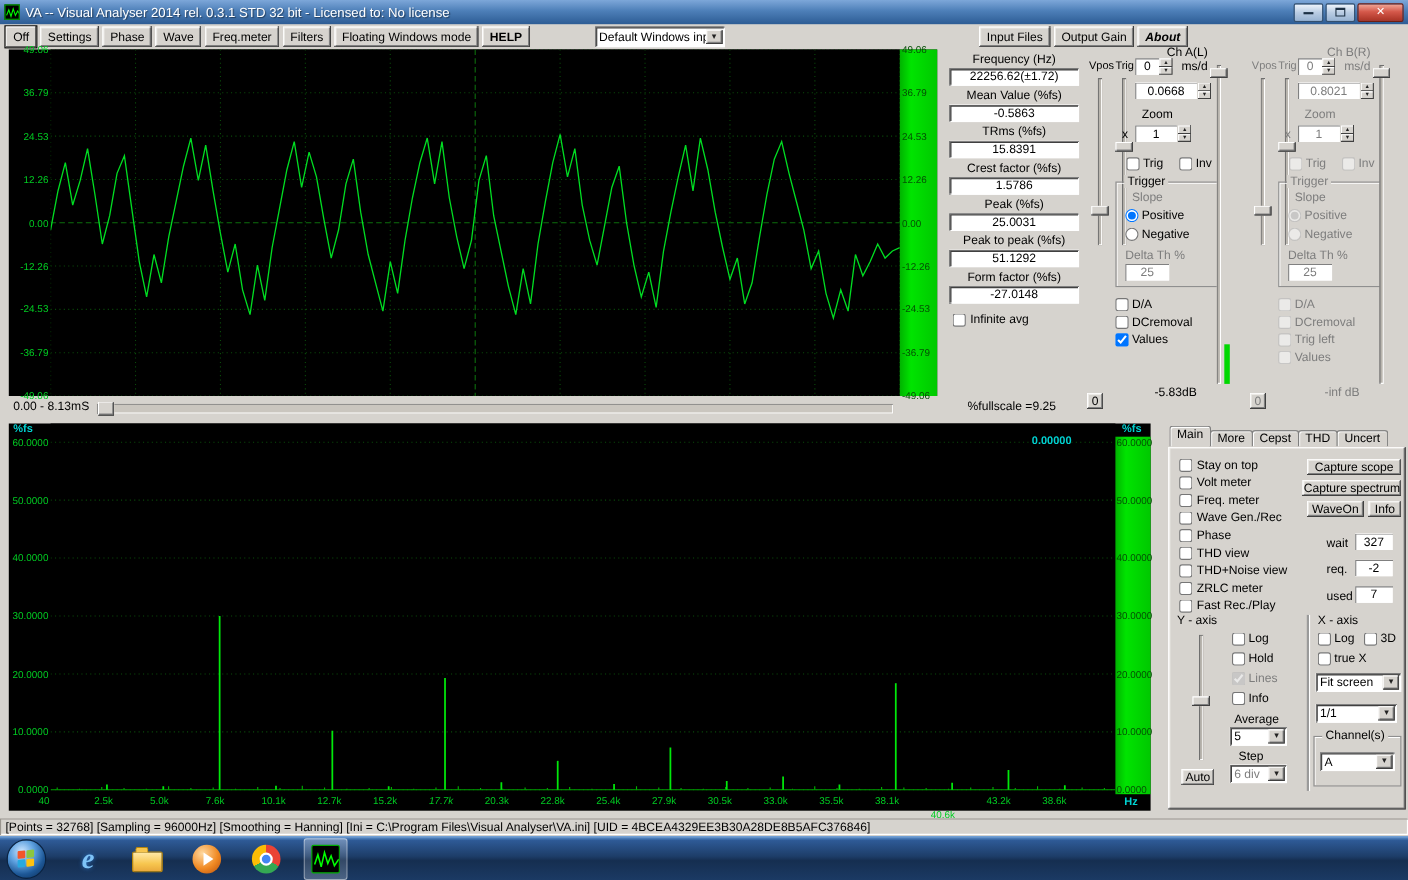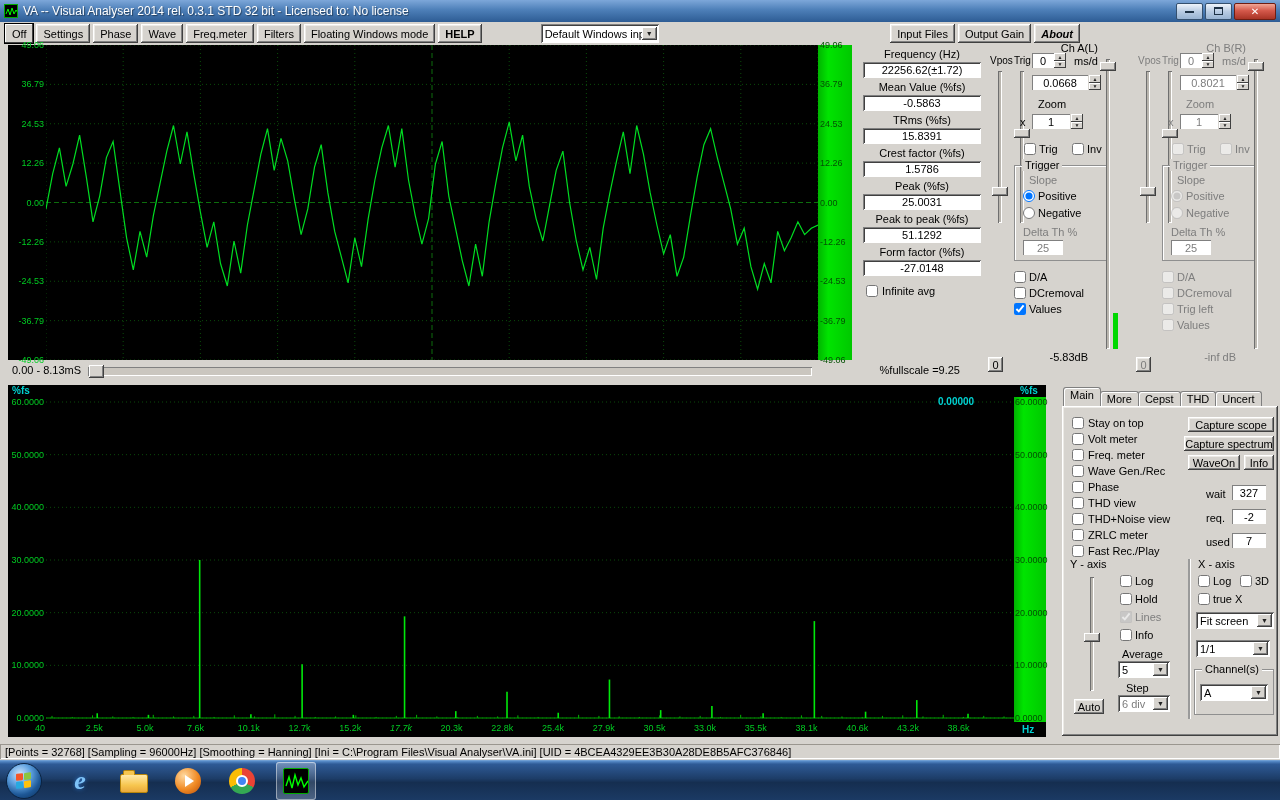--- a/index.html
+++ b/index.html
@@ -520,21 +520,21 @@
       <div class="xlab" style="left: 293.2px;">15.2k</div>
       <div class="xlab" style="left: 343.9px; font-style: italic;">17.7k</div>
       <div class="xlab" style="left: 394.6px;">20.3k</div>
       <div class="xlab" style="left: 445.3px;">22.8k</div>
       <div class="xlab" style="left: 496px;">25.4k</div>
       <div class="xlab" style="left: 546.7px;">27.9k</div>
       <div class="xlab" style="left: 597.4px;">30.5k</div>
       <div class="xlab" style="left: 648.1px;">33.0k</div>
       <div class="xlab" style="left: 698.8px;">35.5k</div>
       <div class="xlab" style="left: 749.5px;">38.1k</div>
-      <div class="xlab" style="left: 800.2px;">40.6k</div>
+      <div class="xlab" style="left: 800.2px; margin-top: 13px;">40.6k</div>
       <div class="xlab" style="left: 850.9px;">43.2k</div>
       <div class="xlab" style="left: 901.6px;">38.6k</div>
     </div>
   <div class="cyan" style="left:1014px;top:339px">Hz</div>
 </div>
 
 <div id="anpanel">
   <div class="tabs">
     <span class="tab active">Main</span>
     <span class="tab">More</span>

